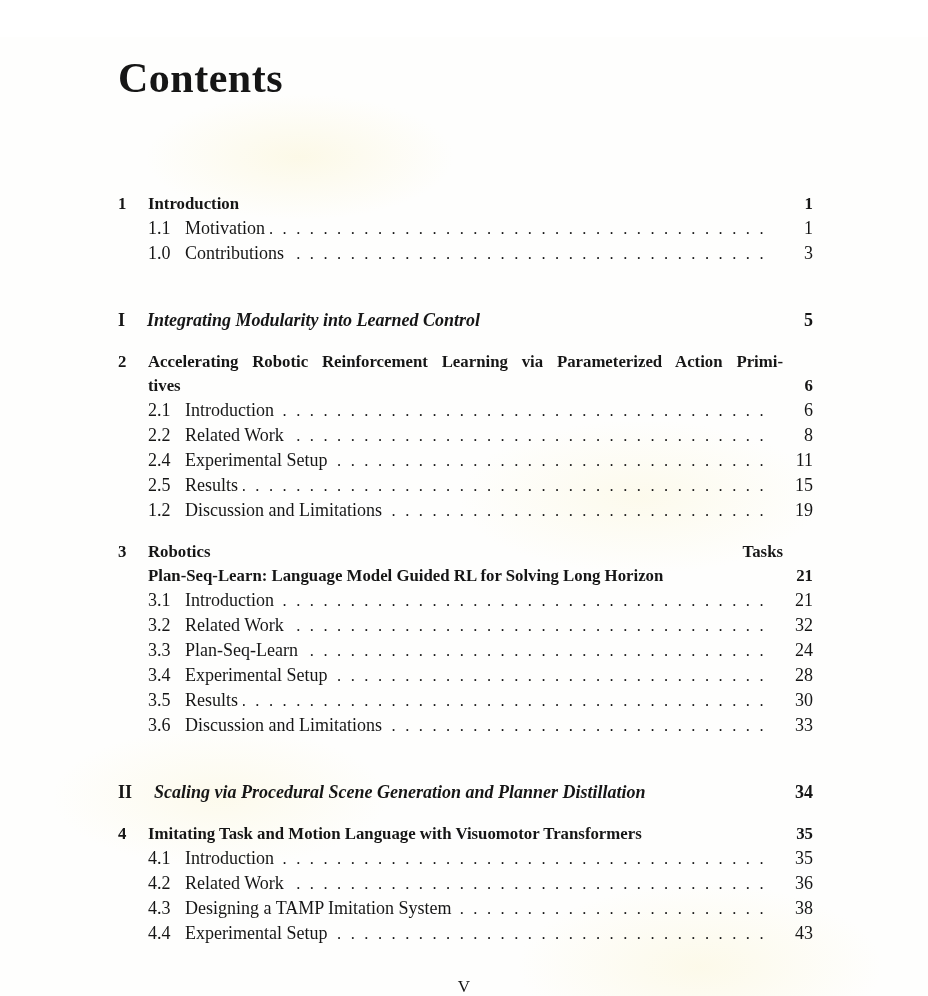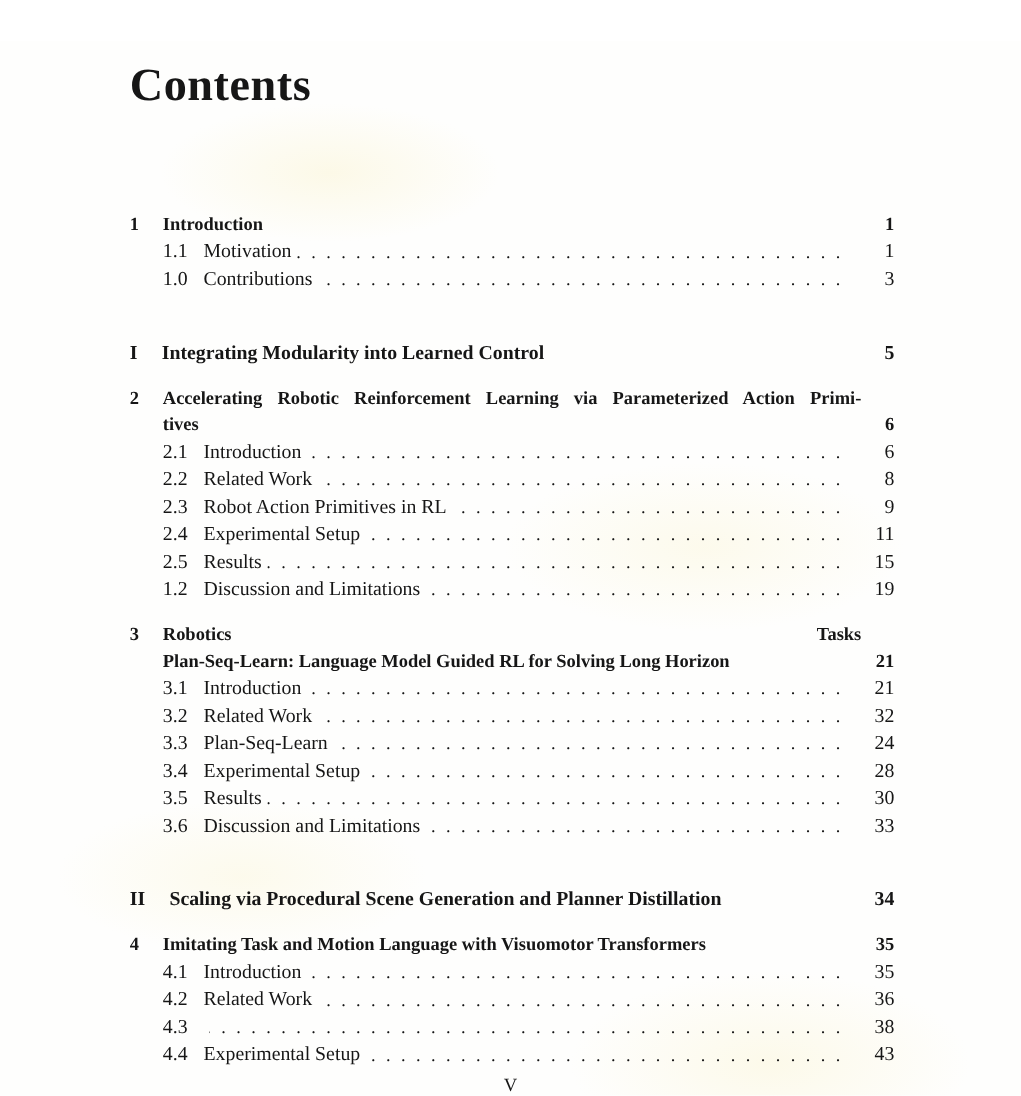--- a/index.html
+++ b/index.html
@@ -83,21 +83,21 @@
   .row.chapter .pg { align-self: flex-end; }
 
   
   .row.part {
     font-size: 18px;
     line-height: 26px;
     font-weight: bold;
     margin-top: 41px;
   }
   .row.part .num { flex: none; margin-right: 22px; }
-  .row.part .lines { flex: 1 1 auto; min-width: 0; }
+  .row.part .lines { flex: 1 1 auto; min-width: 0; font-style: italic; }
   .row.part .pg { align-self: flex-end; }
 
   .footer {
     position: absolute;
     left: 0;
     right: 0;
     top: 940px;
     text-align: center;
     font-size: 17px;
   }
@@ -149,26 +149,20 @@
         <span class="leader"></span>
         <span class="pg">6</span>
       </div>
       <div class="row section">
         <span class="sec-num">2.2</span>
         <span class="sec-title">Related Work</span>
         <span class="leader"></span>
         <span class="pg">8</span>
       </div>
       <div class="row section">
-        <span class="sec-num">2.3</span>
-        <span class="sec-title">Robot Action Primitives in RL</span>
-        <span class="leader"></span>
-        <span class="pg">9</span>
-      </div>
-      <div class="row section">
         <span class="sec-num">2.4</span>
         <span class="sec-title">Experimental Setup</span>
         <span class="leader"></span>
         <span class="pg">11</span>
       </div>
       <div class="row section">
         <span class="sec-num">2.5</span>
         <span class="sec-title">Results</span>
         <span class="leader"></span>
         <span class="pg">15</span>
@@ -244,20 +238,21 @@
         <span class="pg">35</span>
       </div>
       <div class="row section">
         <span class="sec-num">4.2</span>
         <span class="sec-title">Related Work</span>
         <span class="leader"></span>
         <span class="pg">36</span>
       </div>
       <div class="row section">
         <span class="sec-num">4.3</span>
+        <span class="sec-title">Designing a TAMP Imitation System</span>
         <span class="leader"></span>
         <span class="pg">38</span>
       </div>
       <div class="row section">
         <span class="sec-num">4.4</span>
         <span class="sec-title">Experimental Setup</span>
         <span class="leader"></span>
         <span class="pg">43</span>
       </div>
     </div>

